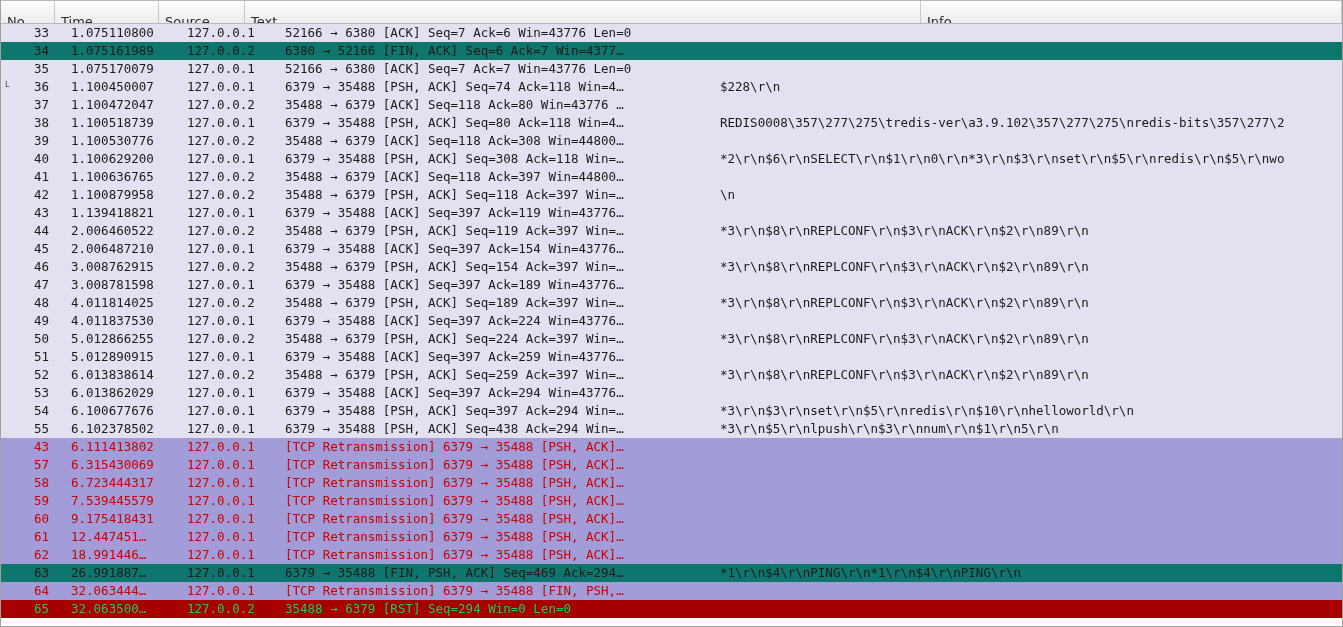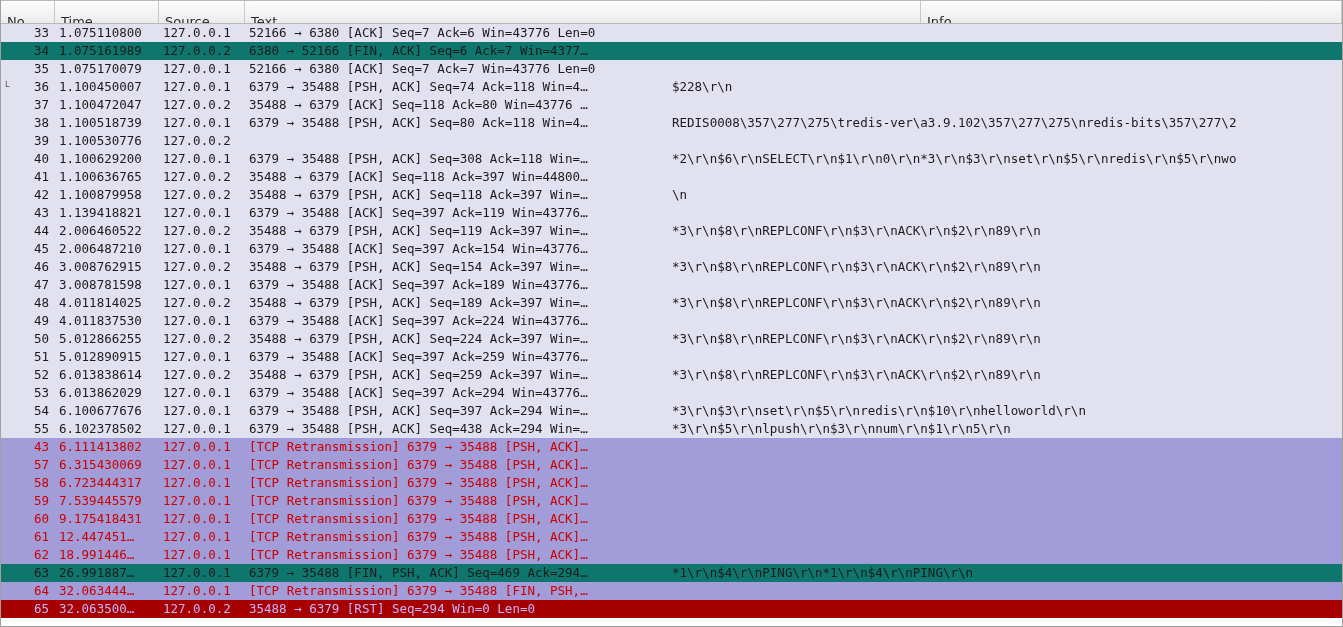--- a/index.html
+++ b/index.html
@@ -40,30 +40,31 @@
   .col-src  { width: 86px;  }
   .col-info { width: 421px; }
   .col-text { flex: 1; }
   .rows { }
   .pkt-row {
     display: flex;
     height: 18px;
     line-height: 18px;
     white-space: nowrap;
     overflow: hidden;
+    gap: 12px;
   }
   .pkt-row .c-no   { width: 54px;  text-align: right; padding-right: 6px; }
   .pkt-row .c-time { width: 104px; padding-left: 4px; }
   .pkt-row .c-src  { width: 86px;  padding-left: 4px; }
   .pkt-row .c-info { width: 421px; padding-left: 4px; overflow: hidden; text-overflow: clip; }
   .pkt-row .c-text { flex: 1; padding-left: 6px; overflow: hidden; }
   .bg-norm  { background: #e2e1f0; color: #1b1b1b; }
   .bg-grey  { background: #0f766e; color: #1b1b1b; }
   .bg-retx  { background: #a29cd8; color: #cc0000; }
-  .bg-rst   { background: #a60000; color: #c4b5fd; }
+  .bg-rst   { background: #a60000; color: #22c55e; }
   .tree-caret {
     position: absolute;
     left: 0px;
     top: 57px;
     font-size: 10px;
     color: #4b4b4b;
     width: 10px;
     text-align: center;
   }
   .list-wrap { position: relative; }
@@ -121,20 +122,21 @@
           <div class="c-no">38</div>
           <div class="c-time">1.100518739</div>
           <div class="c-src">127.0.0.1</div>
           <div class="c-info">6379 → 35488 [PSH, ACK] Seq=80 Ack=118 Win=4…</div>
           <div class="c-text">REDIS0008\357\277\275\tredis-ver\a3.9.102\357\277\275\nredis-bits\357\277\2</div>
         </div>
         <div class="pkt-row bg-norm">
           <div class="c-no">39</div>
           <div class="c-time">1.100530776</div>
           <div class="c-src">127.0.0.2</div>
+          <div class="c-info">35488 → 6379 [ACK] Seq=118 Ack=308 Win=44800…</div>
           <div class="c-text"></div>
         </div>
         <div class="pkt-row bg-norm">
           <div class="c-no">40</div>
           <div class="c-time">1.100629200</div>
           <div class="c-src">127.0.0.1</div>
           <div class="c-info">6379 → 35488 [PSH, ACK] Seq=308 Ack=118 Win=…</div>
           <div class="c-text">*2\r\n$6\r\nSELECT\r\n$1\r\n0\r\n*3\r\n$3\r\nset\r\n$5\r\nredis\r\n$5\r\nwo</div>
         </div>
         <div class="pkt-row bg-norm">

